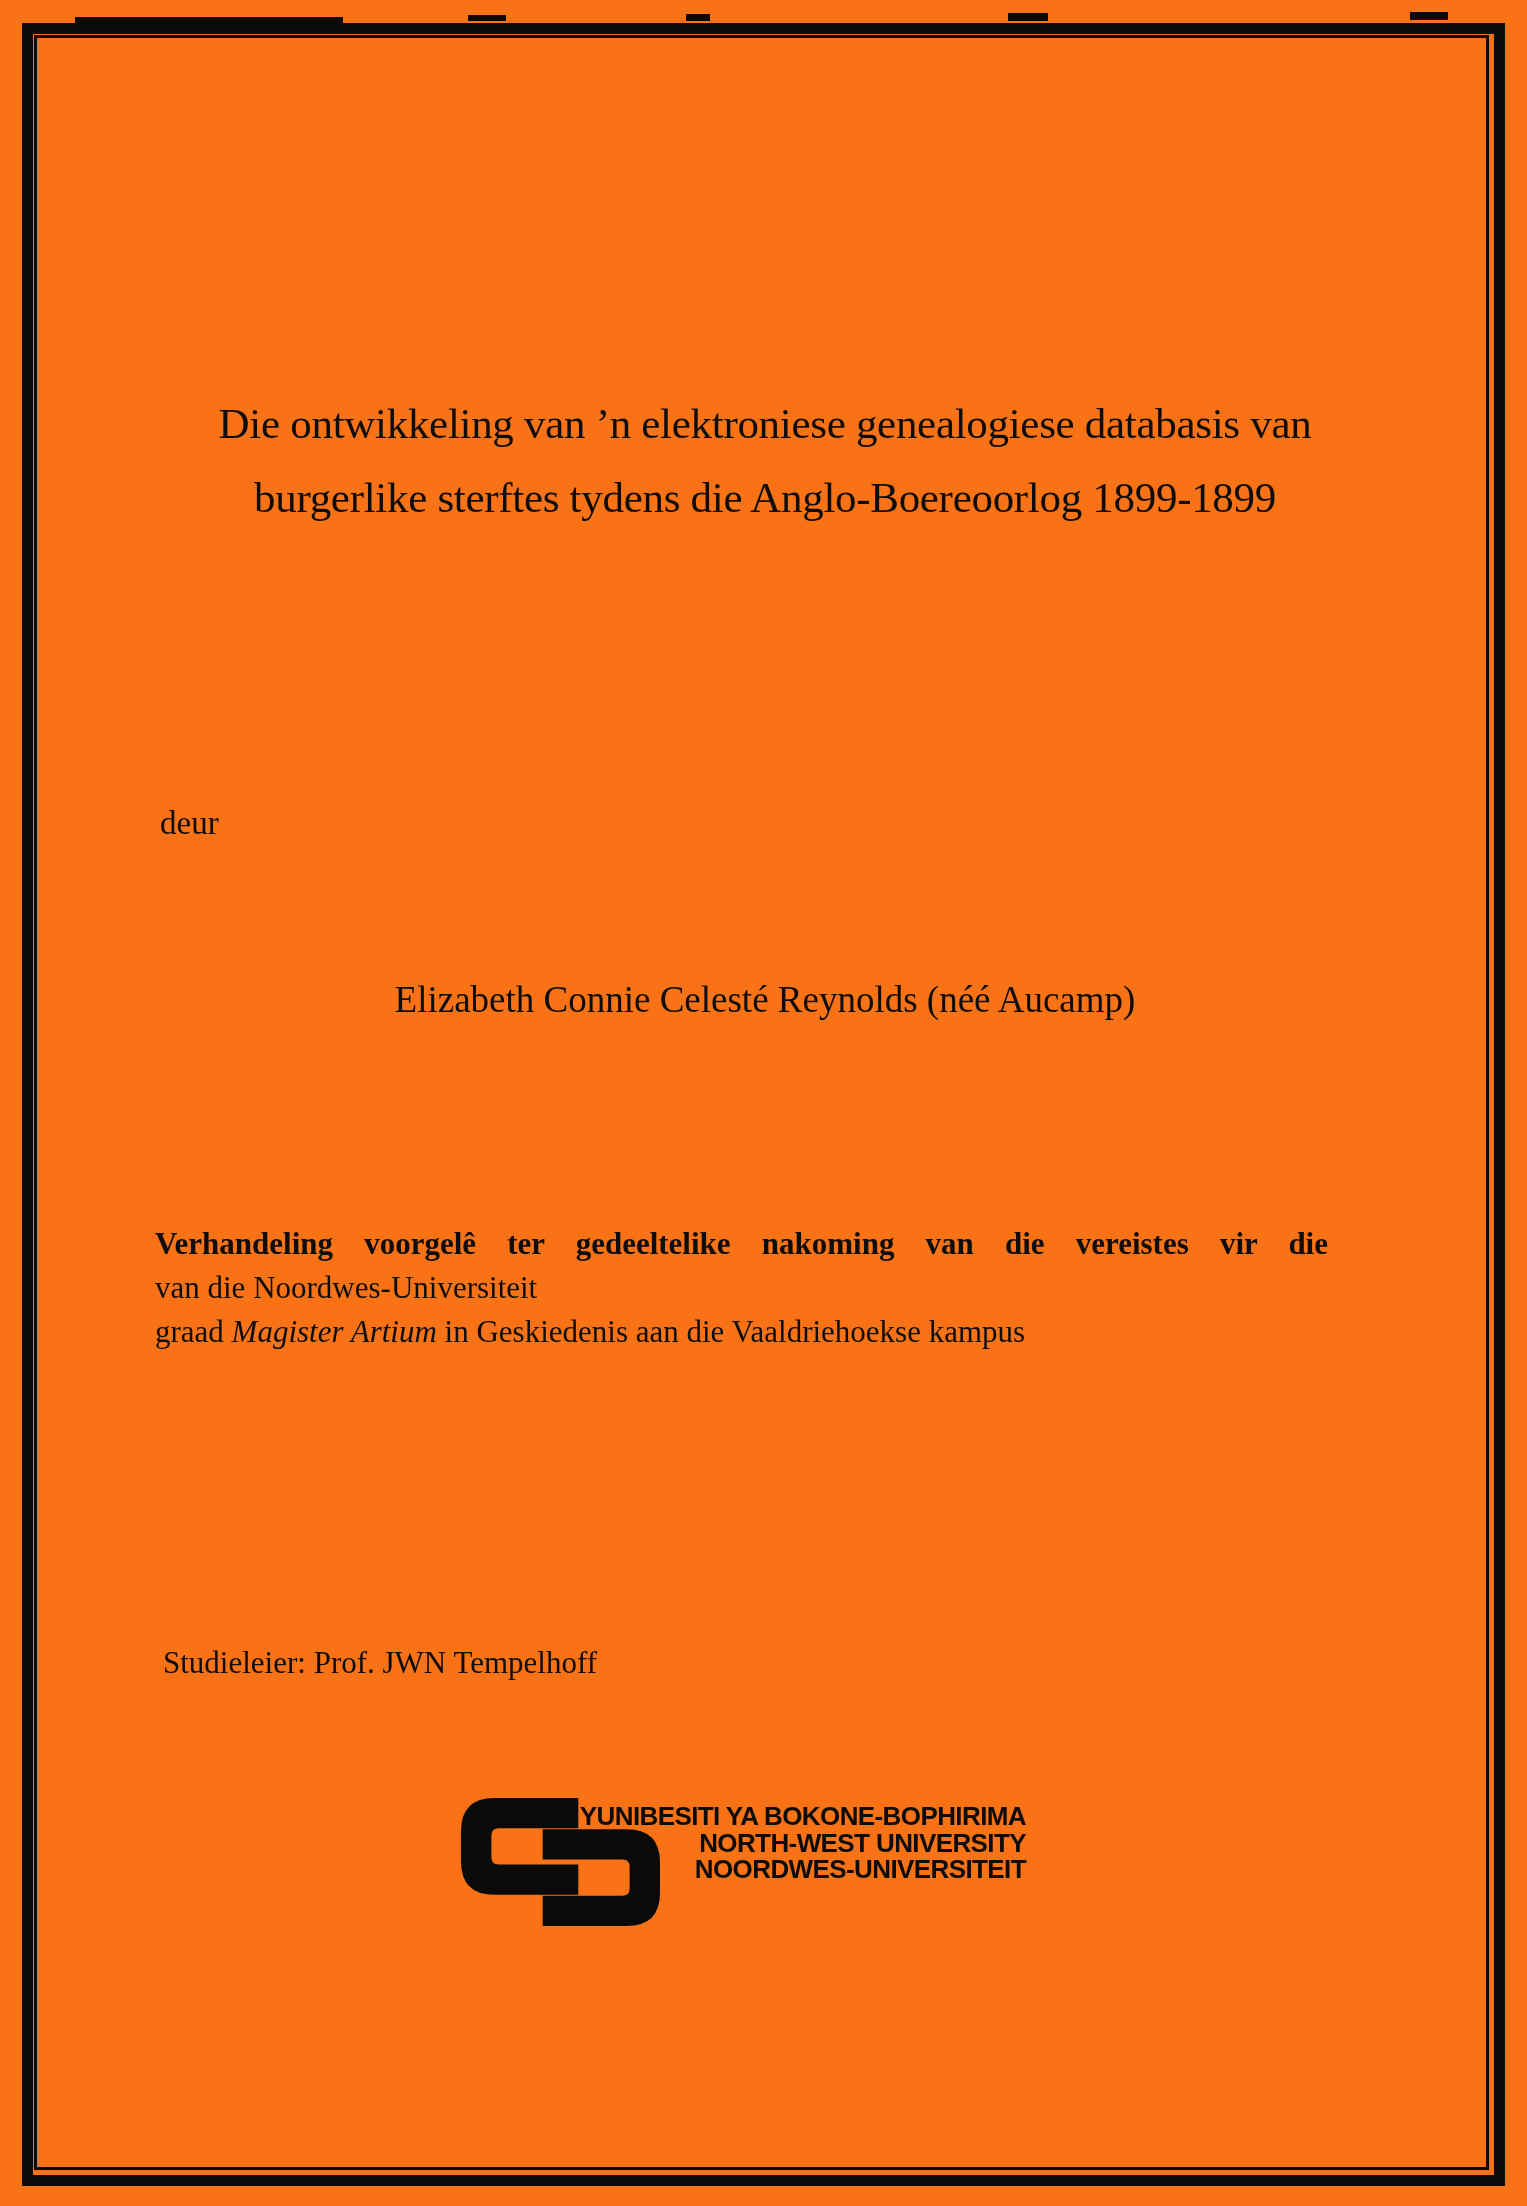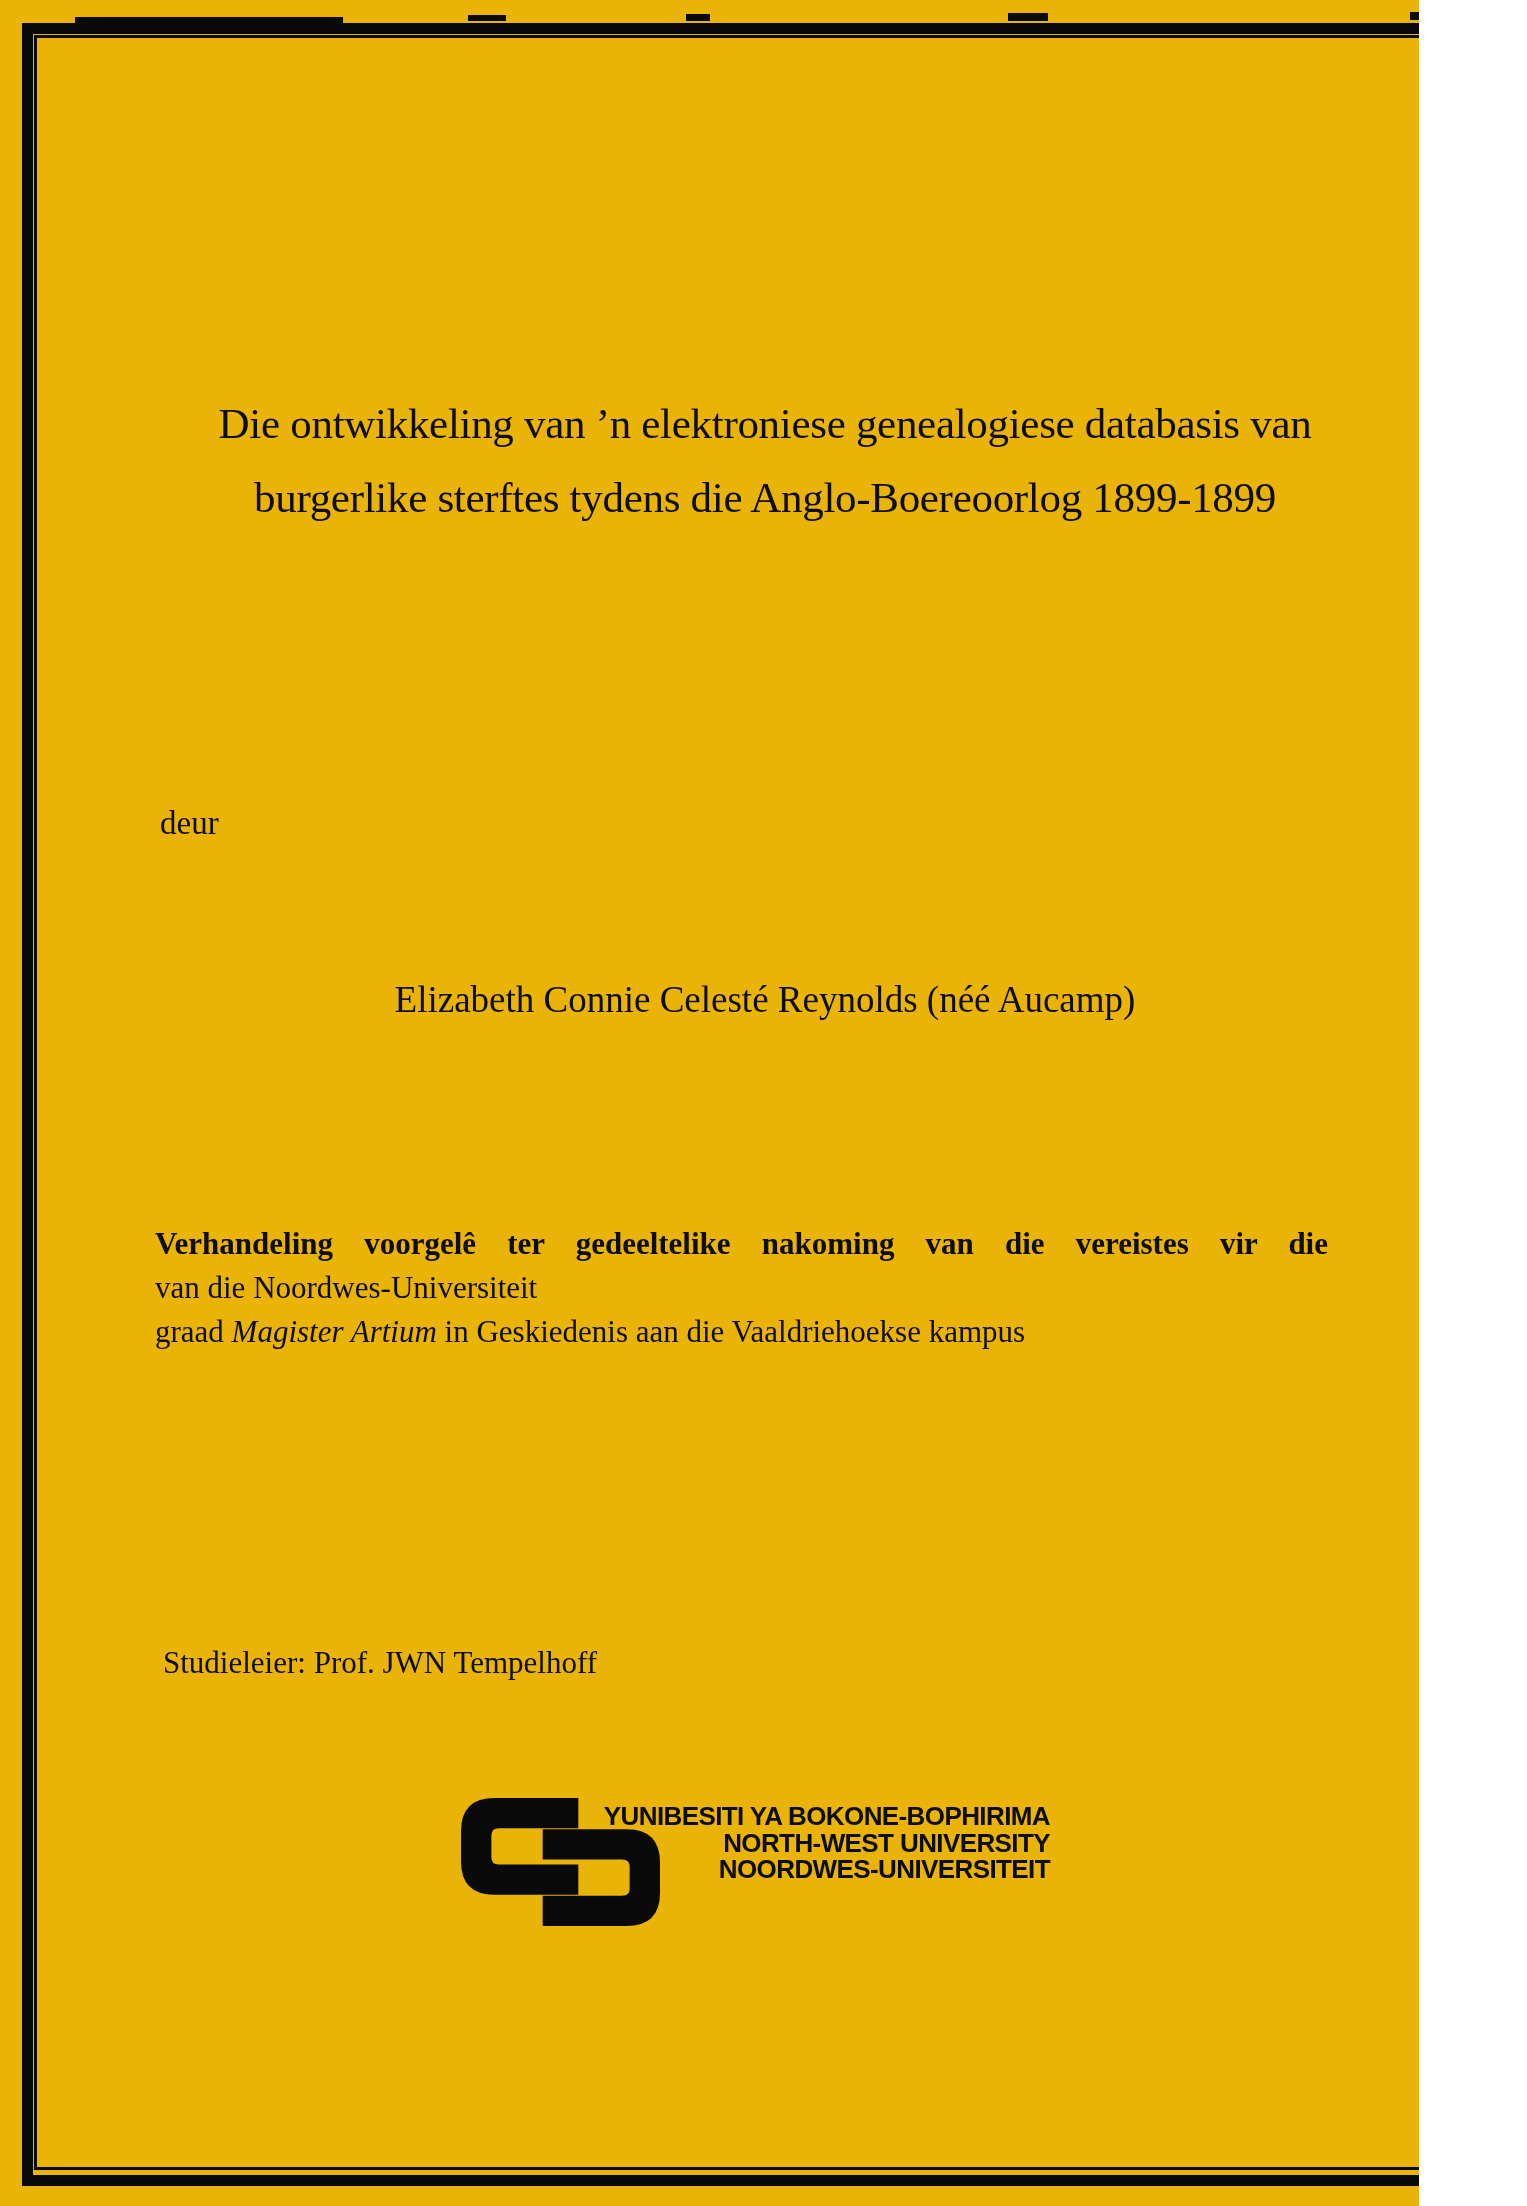--- a/index.html
+++ b/index.html
@@ -1,19 +1,19 @@
 <!DOCTYPE html>
 <html><head>
 <meta charset="utf-8">
 <style>
   html,body{margin:0;padding:0;background:#ffffff;}
   .scan{
     position:relative;
-    width:1419px;height:2206px;
-    background:#eab308;
+    width:1527px;height:2206px;
+    background:#f97316;
     color:#0d0d0d;
     font-family:"Liberation Serif", serif;
     overflow:hidden;
   }
   
   .frame-outer{
     position:absolute;left:22px;top:23px;width:1483px;height:2163px;
     border:11px solid #0a0a0a;box-sizing:border-box;
   }
   .frame-inner{
@@ -47,21 +47,21 @@
   }
   .statement .just{text-align:justify;text-align-last:justify;font-weight:bold;}
   .supervisor-block{
     position:absolute;left:163px;top:1640px;
     font-size:31px;line-height:45px;
   }
   .logo-mark{
     position:absolute;left:461px;top:1798px;
   }
   .logo-text{
-    position:absolute;left:560px;top:1803px;width:490px;
+    position:absolute;left:536px;top:1803px;width:490px;
     text-align:right;
     font-family:"Liberation Sans", sans-serif;
     font-weight:700;font-size:26px;line-height:26.6px;
     letter-spacing:-0.6px;color:#0c0c0c;
     white-space:nowrap;
   }
 </style>
 </head>
 <body>
 

